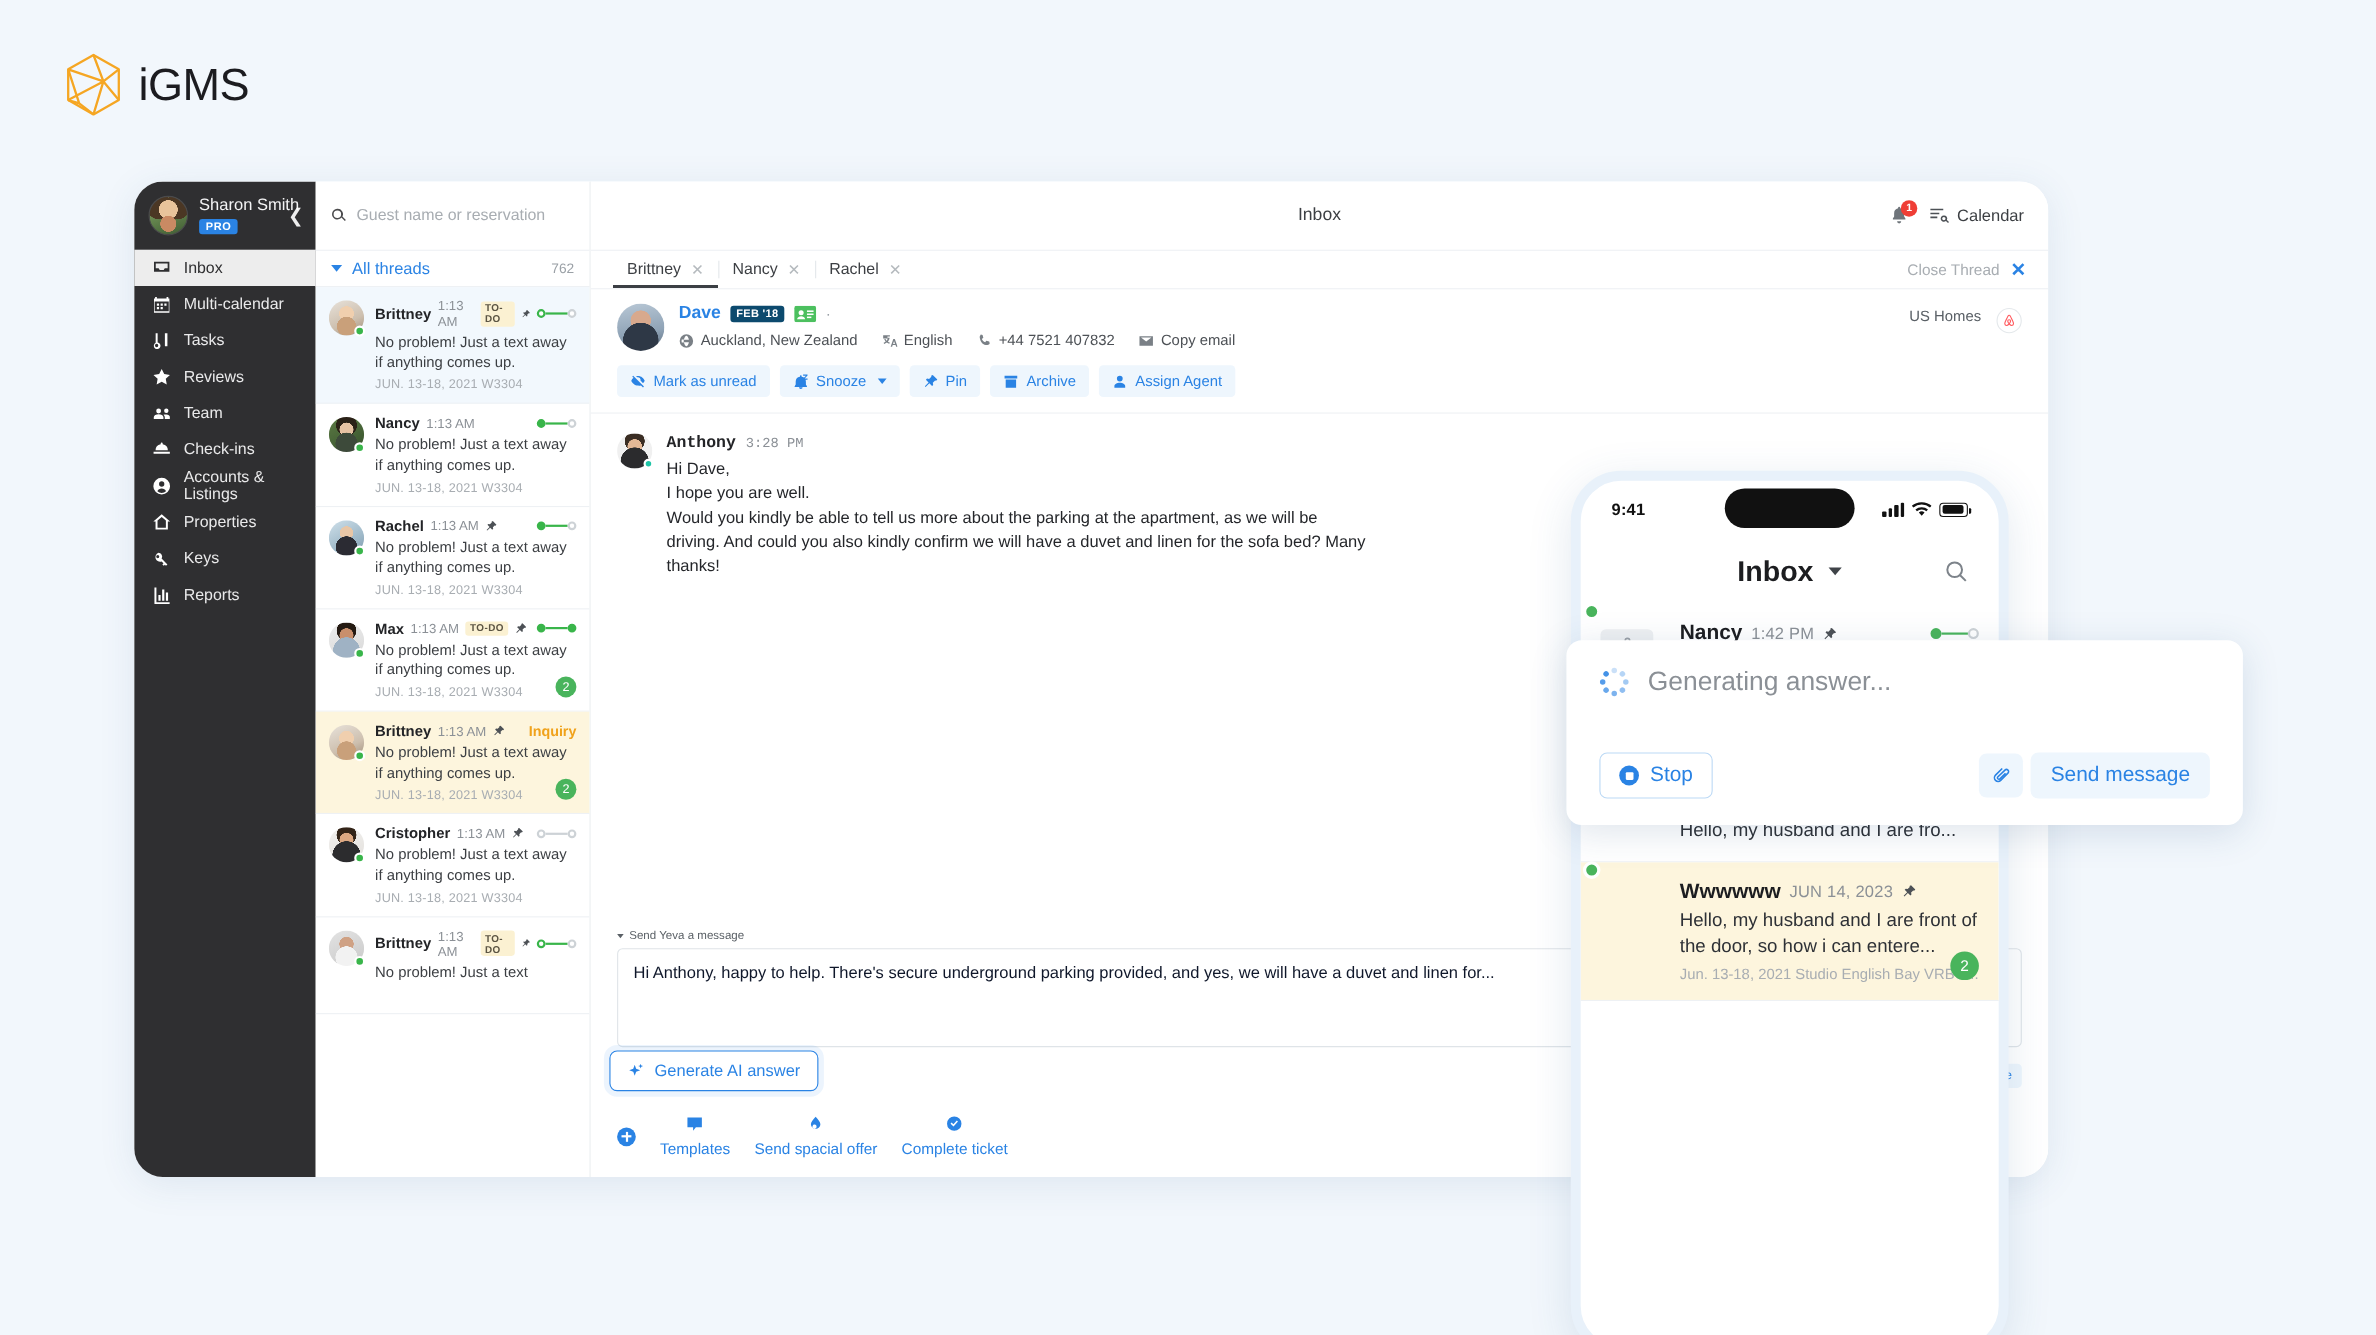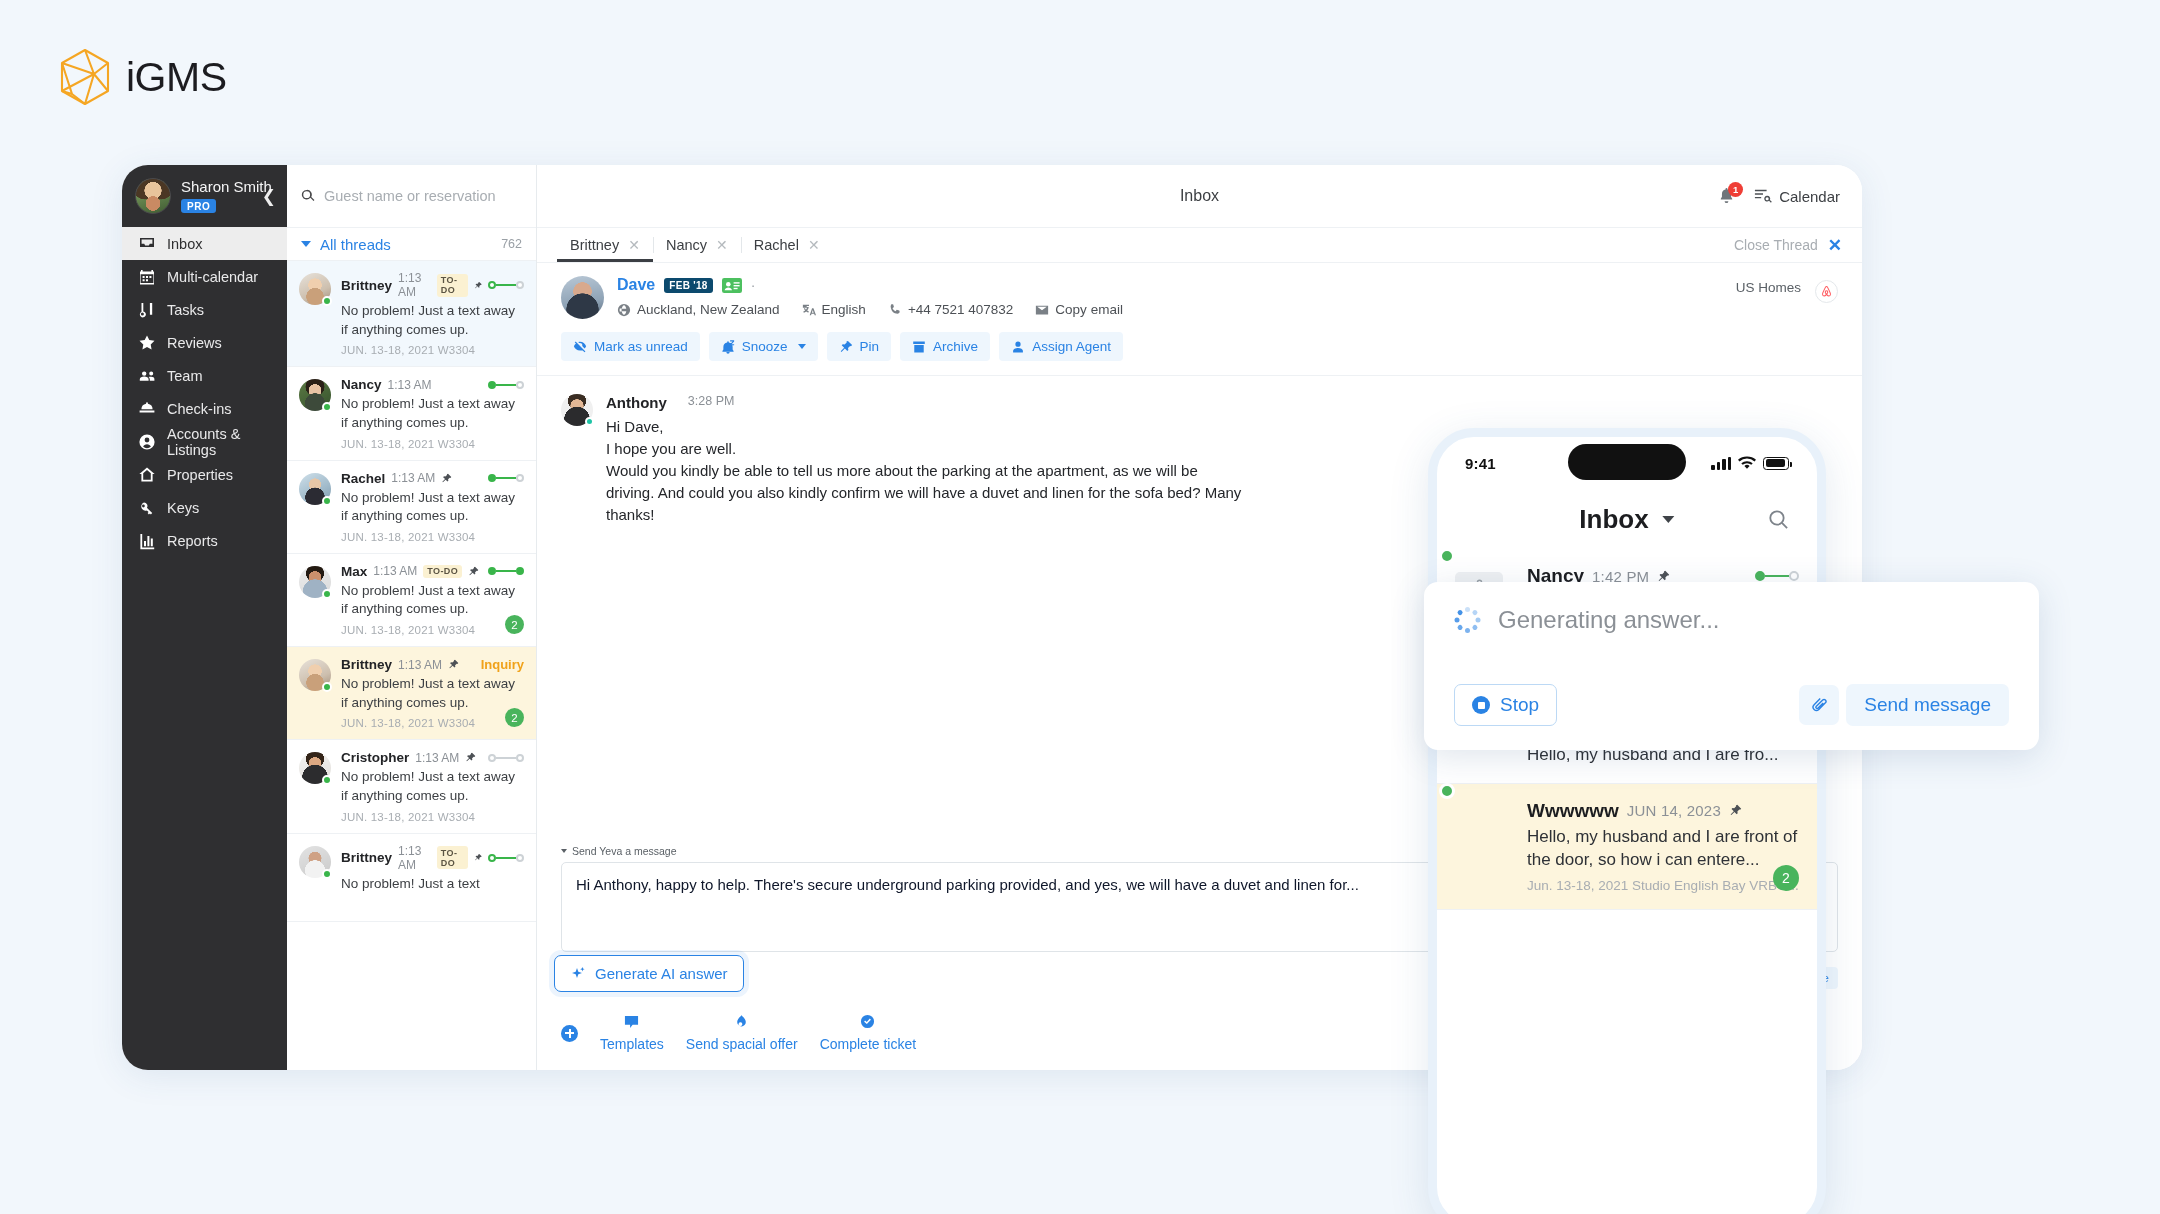--- a/index.html
+++ b/index.html
@@ -178,21 +178,21 @@
   #message-block { padding: 18px 24px 0 24px; display: flex; gap: 13px; }
   #msg-av {
     width: 32px; height: 32px; border-radius: 50%; flex: 0 0 32px; position: relative;
     background:
       radial-gradient(circle at 50% 80%, #2b2b2d 0 42%, transparent 43%),
       radial-gradient(circle at 50% 37%, #e3b896 0 25%, transparent 26%),
       radial-gradient(circle at 50% 22%, #3a2d23 0 30%, transparent 31%),
       #f0f0f0;
   }
   #msg-av .dot { position: absolute; right: -1px; bottom: 0; width: 9px; height: 9px; border-radius: 50%; background: #1ec4a6; border: 2px solid #fff; }
-  #msg-head { display: flex; align-items: flex-start; gap: 21px; }
+  #msg-head { display: flex; align-items: center; gap: 9px; font-family: Liberation Mono, monospace; }
   #msg-author { font-size: 15px; font-weight: 700; color: #232427; }
   #msg-time { font-size: 12.5px; color: #8b9096; }
   #msg-text { font-size: 15px; line-height: 1.47; color: #24262a; margin-top: 5px; max-width: 640px; }
 
   
   #composer { margin-top: auto; padding: 0 24px 0 24px; position: relative; }
   #composer-label { display: flex; align-items: center; gap: 5px; font-size: 10.5px; color: #5a6066; margin-bottom: 5px; }
   #composer-label .cc { width: 0; height: 0; border-left: 3.5px solid transparent; border-right: 3.5px solid transparent; border-top: 4px solid #5a6066; }
   #composer-box {
     border: 1px solid #dfe4e8; border-radius: 5px; height: 90px; padding: 11px 14px;

